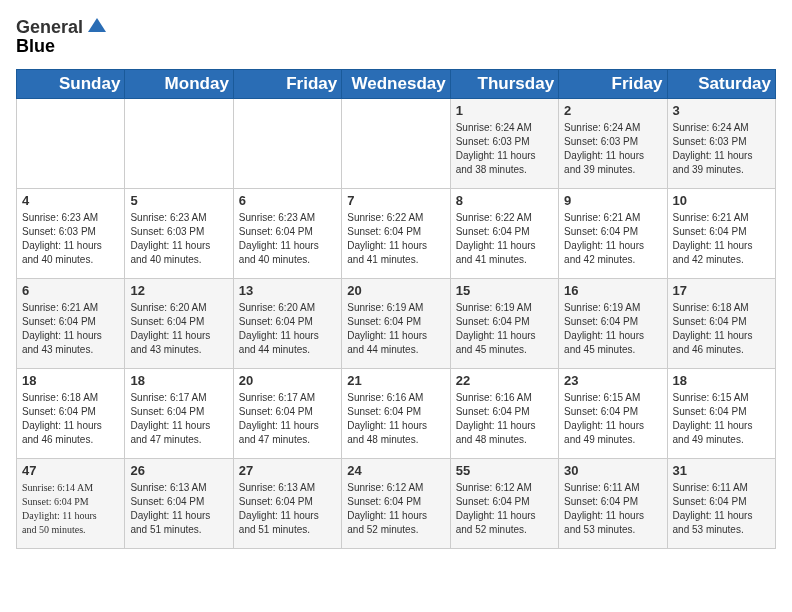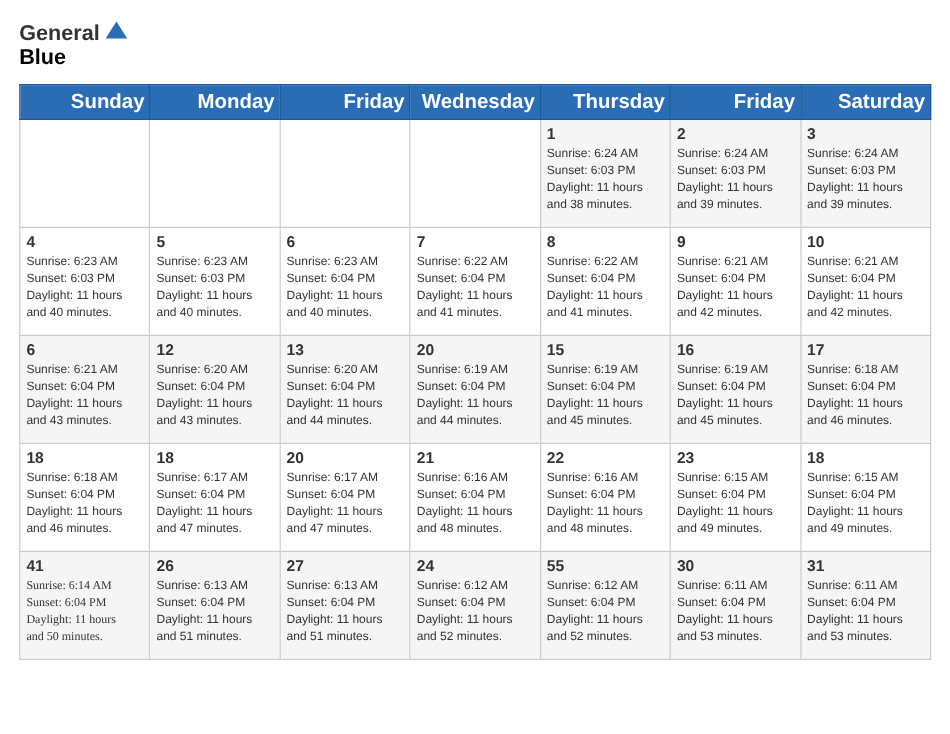--- a/index.html
+++ b/index.html
@@ -290,21 +290,21 @@
         <td>
           <span class="day-number">18</span>
           <div class="day-info" style="white-space: pre-line;">Sunrise: 6:15 AM
 Sunset: 6:04 PM
 Daylight: 11 hours
 and 49 minutes.</div>
         </td>
       </tr>
       <tr>
         <td>
-          <span class="day-number">41</span>
+          <span class="day-number">47</span>
           <div class="day-info" style="white-space: pre-line; font-family: Liberation Serif, serif;">Sunrise: 6:14 AM
 Sunset: 6:04 PM
 Daylight: 11 hours
 and 50 minutes.</div>
         </td>
         <td>
           <span class="day-number">26</span>
           <div class="day-info" style="white-space: pre-line;">Sunrise: 6:13 AM
 Sunset: 6:04 PM
 Daylight: 11 hours

